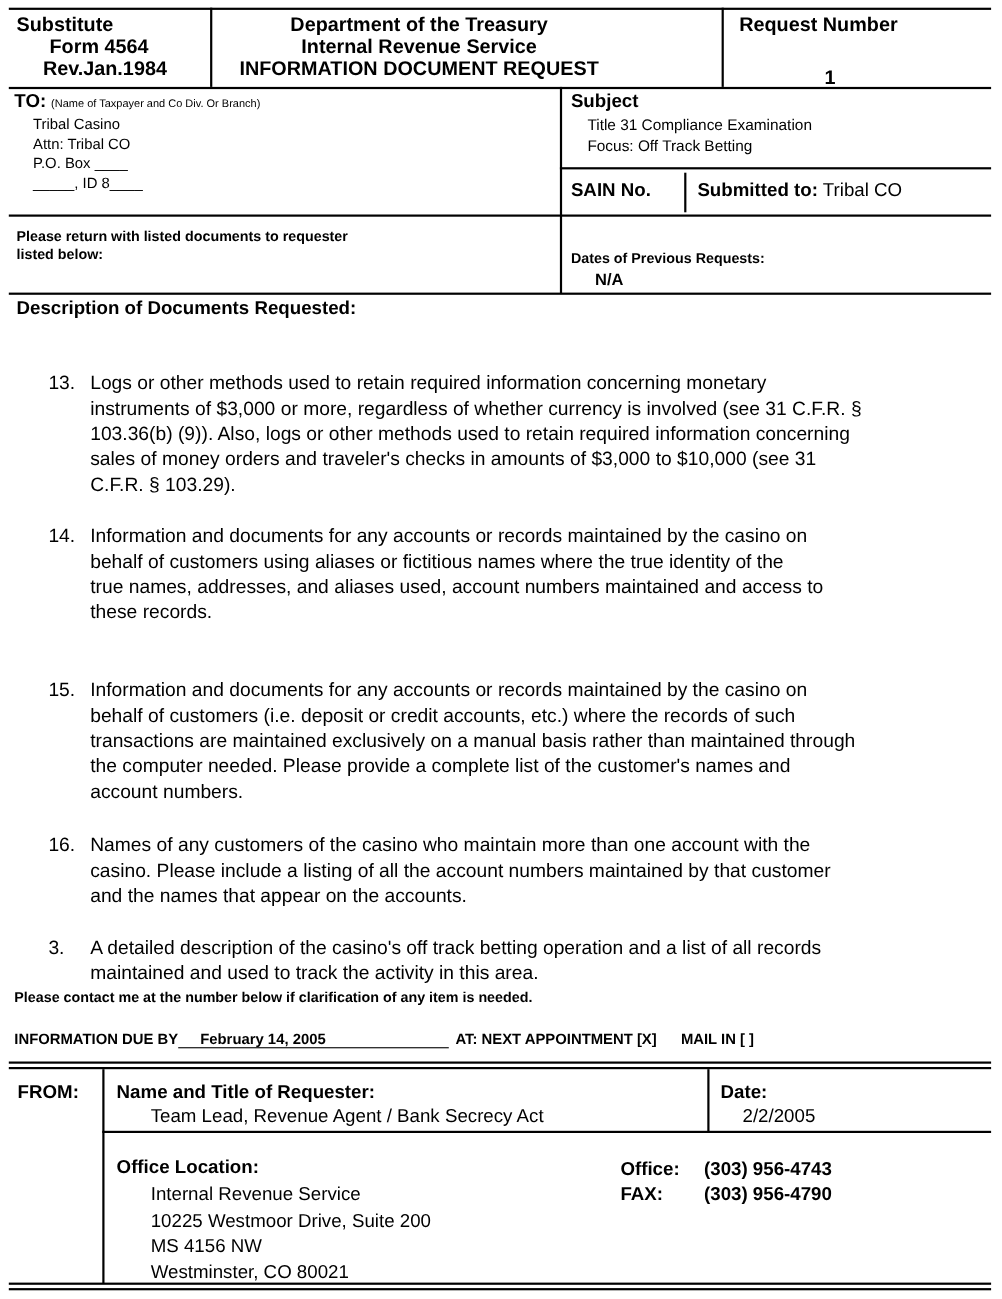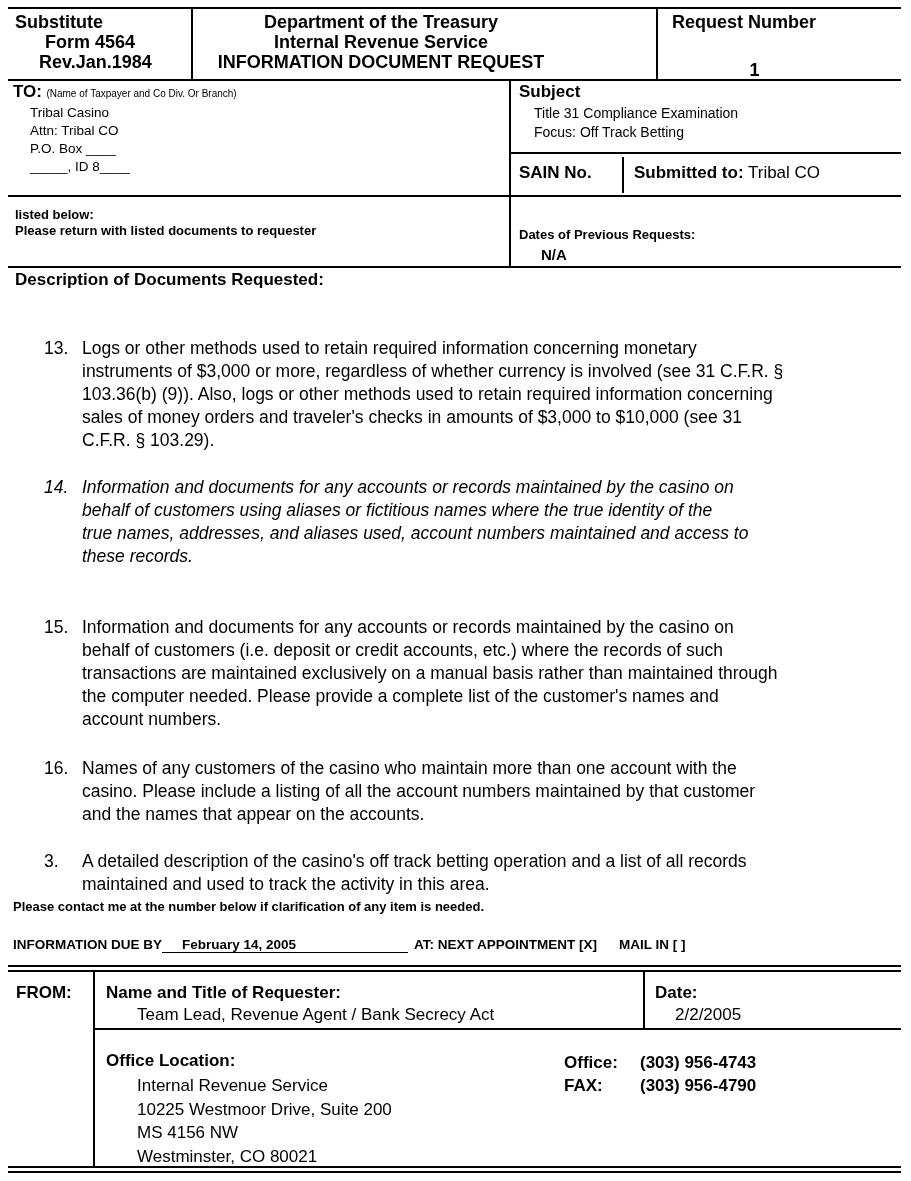--- a/index.html
+++ b/index.html
@@ -63,43 +63,43 @@
 <div class="vline" style="left:622px;top:157px;height:36px;"></div>
 <div class="abs b" style="left:519px;top:163px;font-size:17px;">SAIN No.</div>
 <div class="abs" style="left:634px;top:163px;font-size:17px;">
   <span class="b">Submitted to:</span>
   <span>Tribal CO</span>
 </div>
 
 <div class="hline" style="left:8px;top:195px;width:893px;"></div>
 
 <div class="abs b" style="left:15px;top:207px;font-size:13px;line-height:16px;">
+  <div>Please return with listed documents to requester</div>
   <div>listed below:</div>
-  <div>Please return with listed documents to requester</div>
 </div>
 
 <div class="abs b" style="left:519px;top:227px;font-size:13px;">Dates of Previous Requests:</div>
 <div class="abs b" style="left:541px;top:246px;font-size:15px;">N/A</div>
 
 <div class="hline" style="left:8px;top:266px;width:893px;"></div>
 
 <div class="abs b" style="left:15px;top:270px;font-size:17px;">Description of Documents Requested:</div>
 
 <div class="item" style="top:337px;">
   <span class="num">13.</span>
   <div class="txt">
     <div>Logs or other methods used to retain required information concerning monetary</div>
     <div>instruments of $3,000 or more, regardless of whether currency is involved (see 31 C.F.R. §</div>
     <div>103.36(b) (9)). Also, logs or other methods used to retain required information concerning</div>
     <div>sales of money orders and traveler's checks in amounts of $3,000 to $10,000 (see 31</div>
     <div>C.F.R. § 103.29).</div>
   </div>
 </div>
 
-<div class="item" style="top:476px;font-style:italic;">
+<div class="item" style="top:476px;">
   <span class="num">14.</span>
   <div class="txt">
     <div>Information and documents for any accounts or records maintained by the casino on</div>
     <div>behalf of customers using aliases or fictitious names where the true identity of the</div>
     <div>true names, addresses, and aliases used, account numbers maintained and access to</div>
     <div>these records.</div>
   </div>
 </div>
 
 <div class="item" style="top:616px;">

